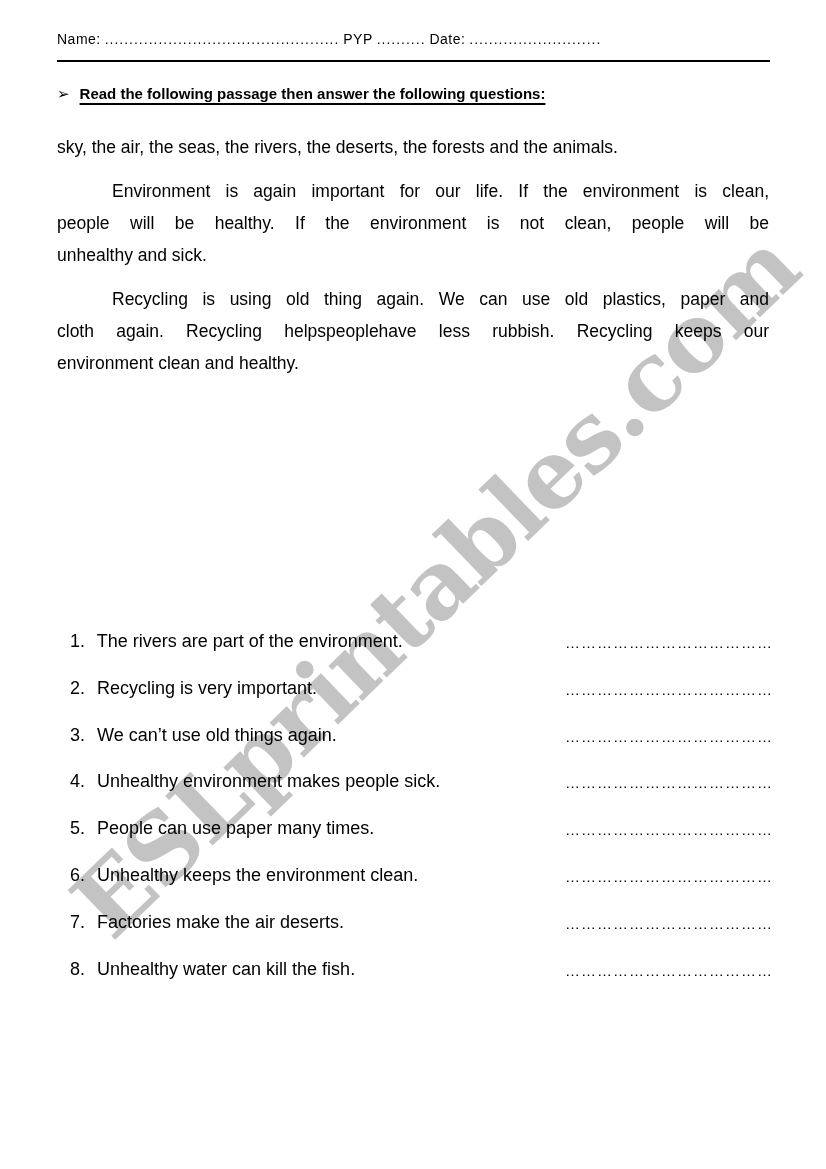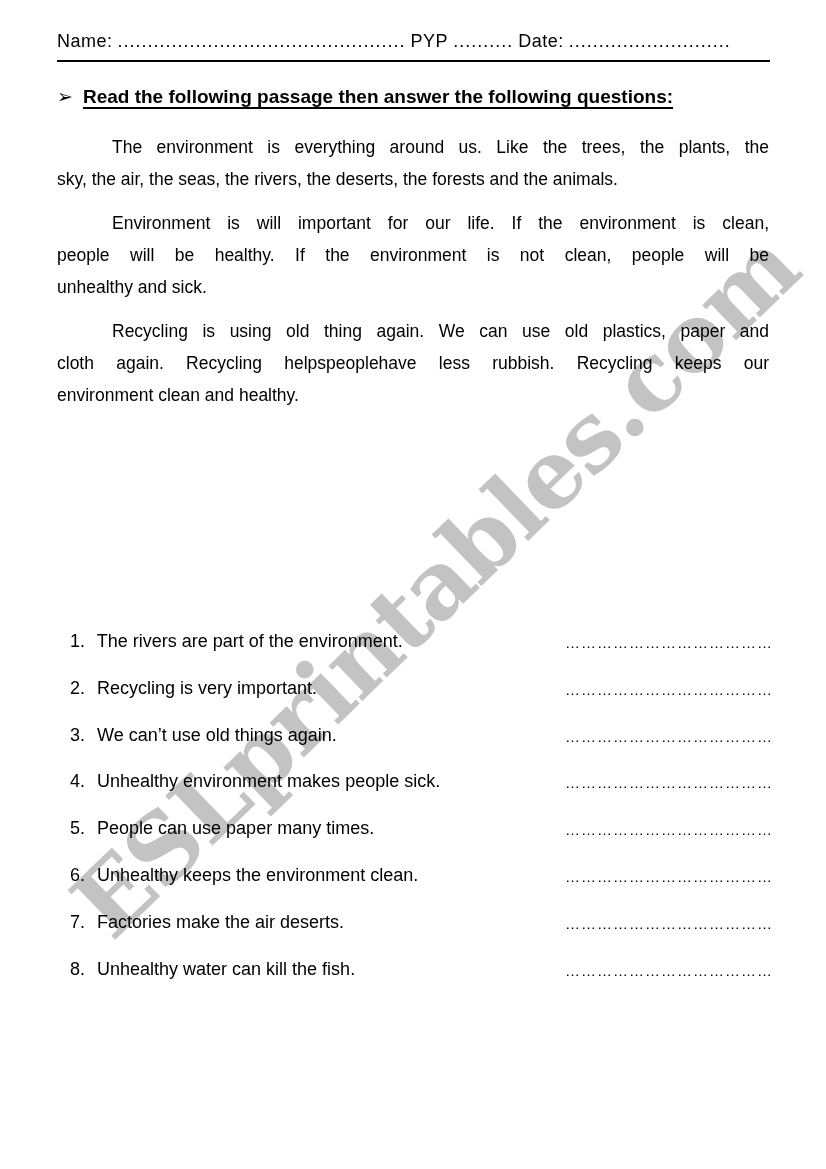--- a/index.html
+++ b/index.html
@@ -26,34 +26,34 @@
     white-space: nowrap;
     z-index: 0;
     user-select: none;
   }
 
   .content { position: absolute; inset: 0; z-index: 1; }
 
   
   .header-row {
     position: absolute; left: 57px; top: 31px; width: 713px;
-    font-size: 18px; white-space: nowrap;
+    font-size: 14px; white-space: nowrap;
   }
   .header-row .lbl { letter-spacing: 0.5px; }
   .dots { letter-spacing: 1px; }
 
   .rule {
     position: absolute; left: 57px; top: 60px; width: 713px;
     border-top: 2px solid #000;
   }
 
   
   .h1 {
     position: absolute; left: 57px; top: 85px; width: 713px;
-    font-size: 19px; font-weight: 700; white-space: nowrap;
+    font-size: 15px; font-weight: 700; white-space: nowrap;
   }
   .h1 .bullet { margin-right: 10px; font-weight: 400; }
   .h1text, .h2text {
     text-decoration: underline;
     text-decoration-thickness: 2px;
     text-underline-offset: 4px;
   }
 
   
   #passage {
@@ -104,25 +104,24 @@
     </div>
 
     <div class="rule"></div>
 
     <div class="h1">
       <span class="bullet">➢</span><span class="h1text">Read the following passage then answer the following questions:</span>
     </div>
 
     <div id="passage">
         <div class="para">
-          <div class="pline firstline">The environment is everything around us. Like the trees, the plants, the</div>
           <div class="pline lastline">sky, the air, the seas, the rivers, the deserts, the forests and the animals.</div>
         </div>
         <div class="para">
-          <div class="pline firstline">Environment is will important for our life. If the environment is clean,</div>
+          <div class="pline firstline">Environment is again important for our life. If the environment is clean,</div>
           <div class="pline">people will be healthy. If the environment is not clean, people will be</div>
           <div class="pline lastline">unhealthy and sick.</div>
         </div>
         <div class="para">
           <div class="pline firstline">Recycling is using old thing again. We can use old plastics, paper and</div>
           <div class="pline">cloth again. Recycling helpspeoplehave less rubbish. Recycling keeps our</div>
           <div class="pline lastline">environment clean and healthy.</div>
         </div>
       </div>
 

